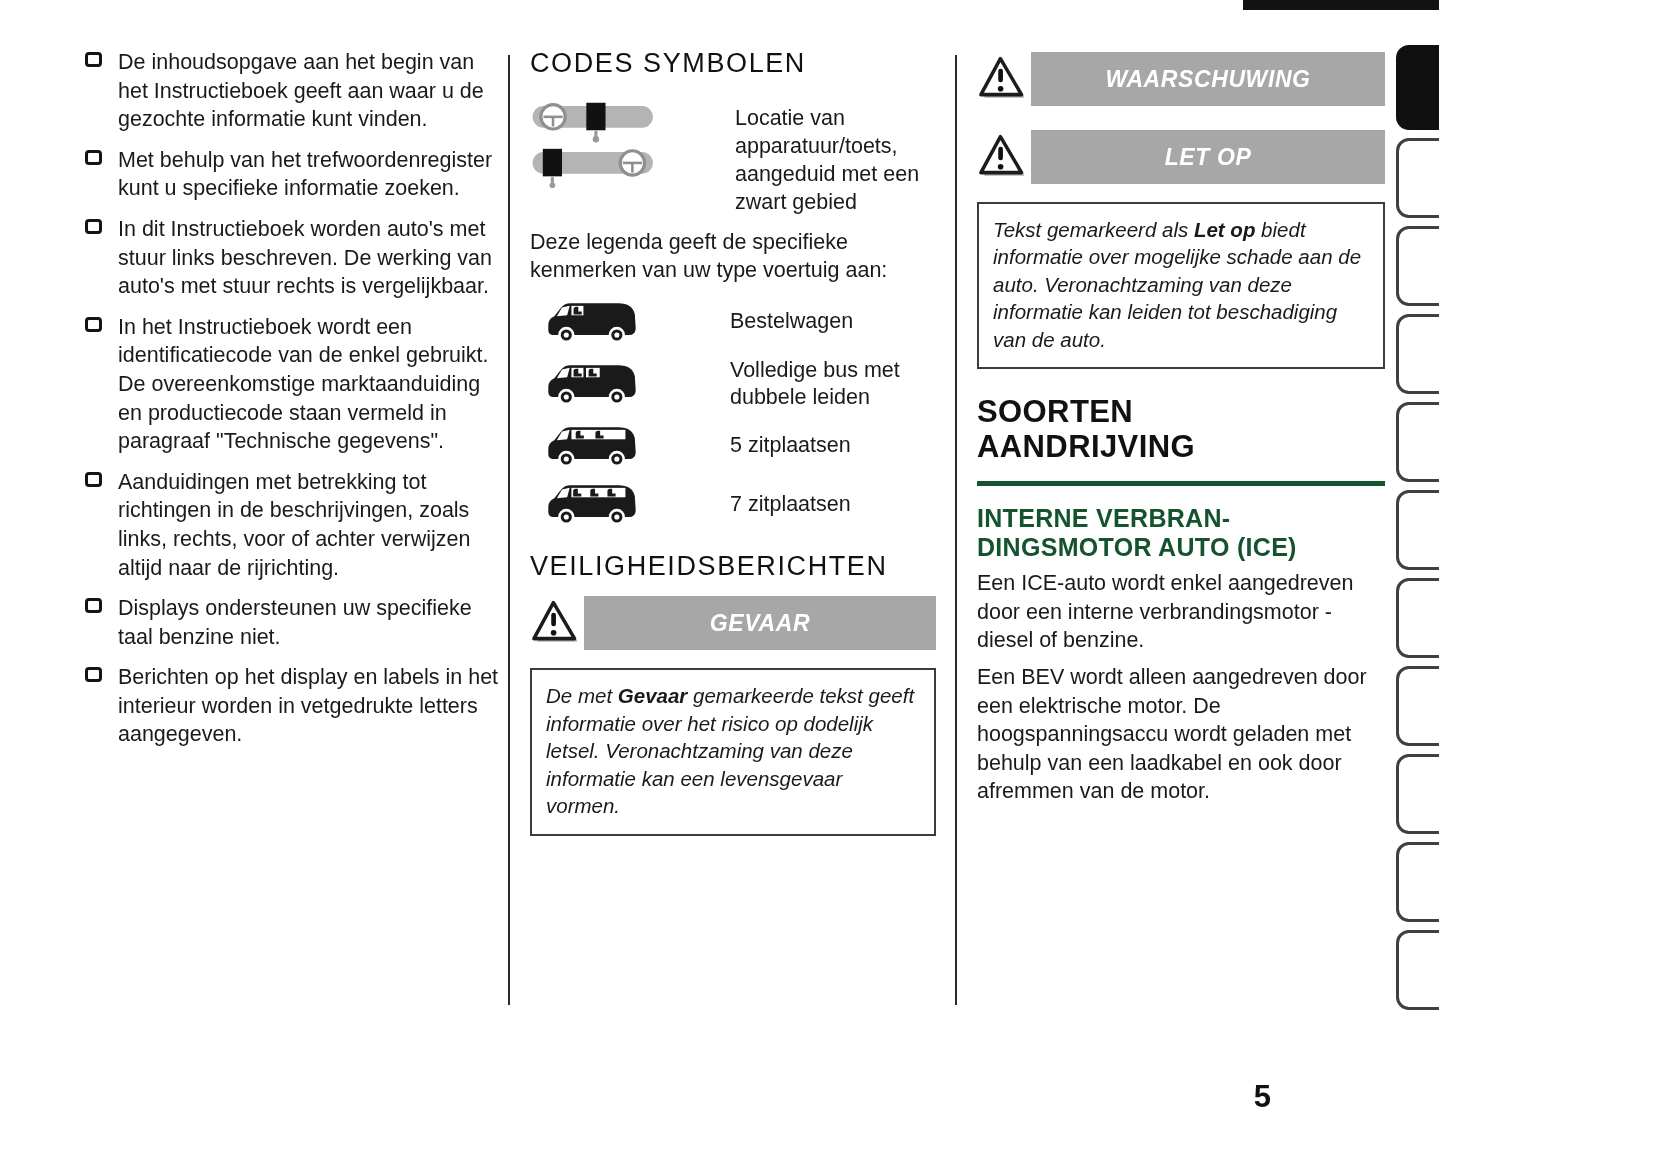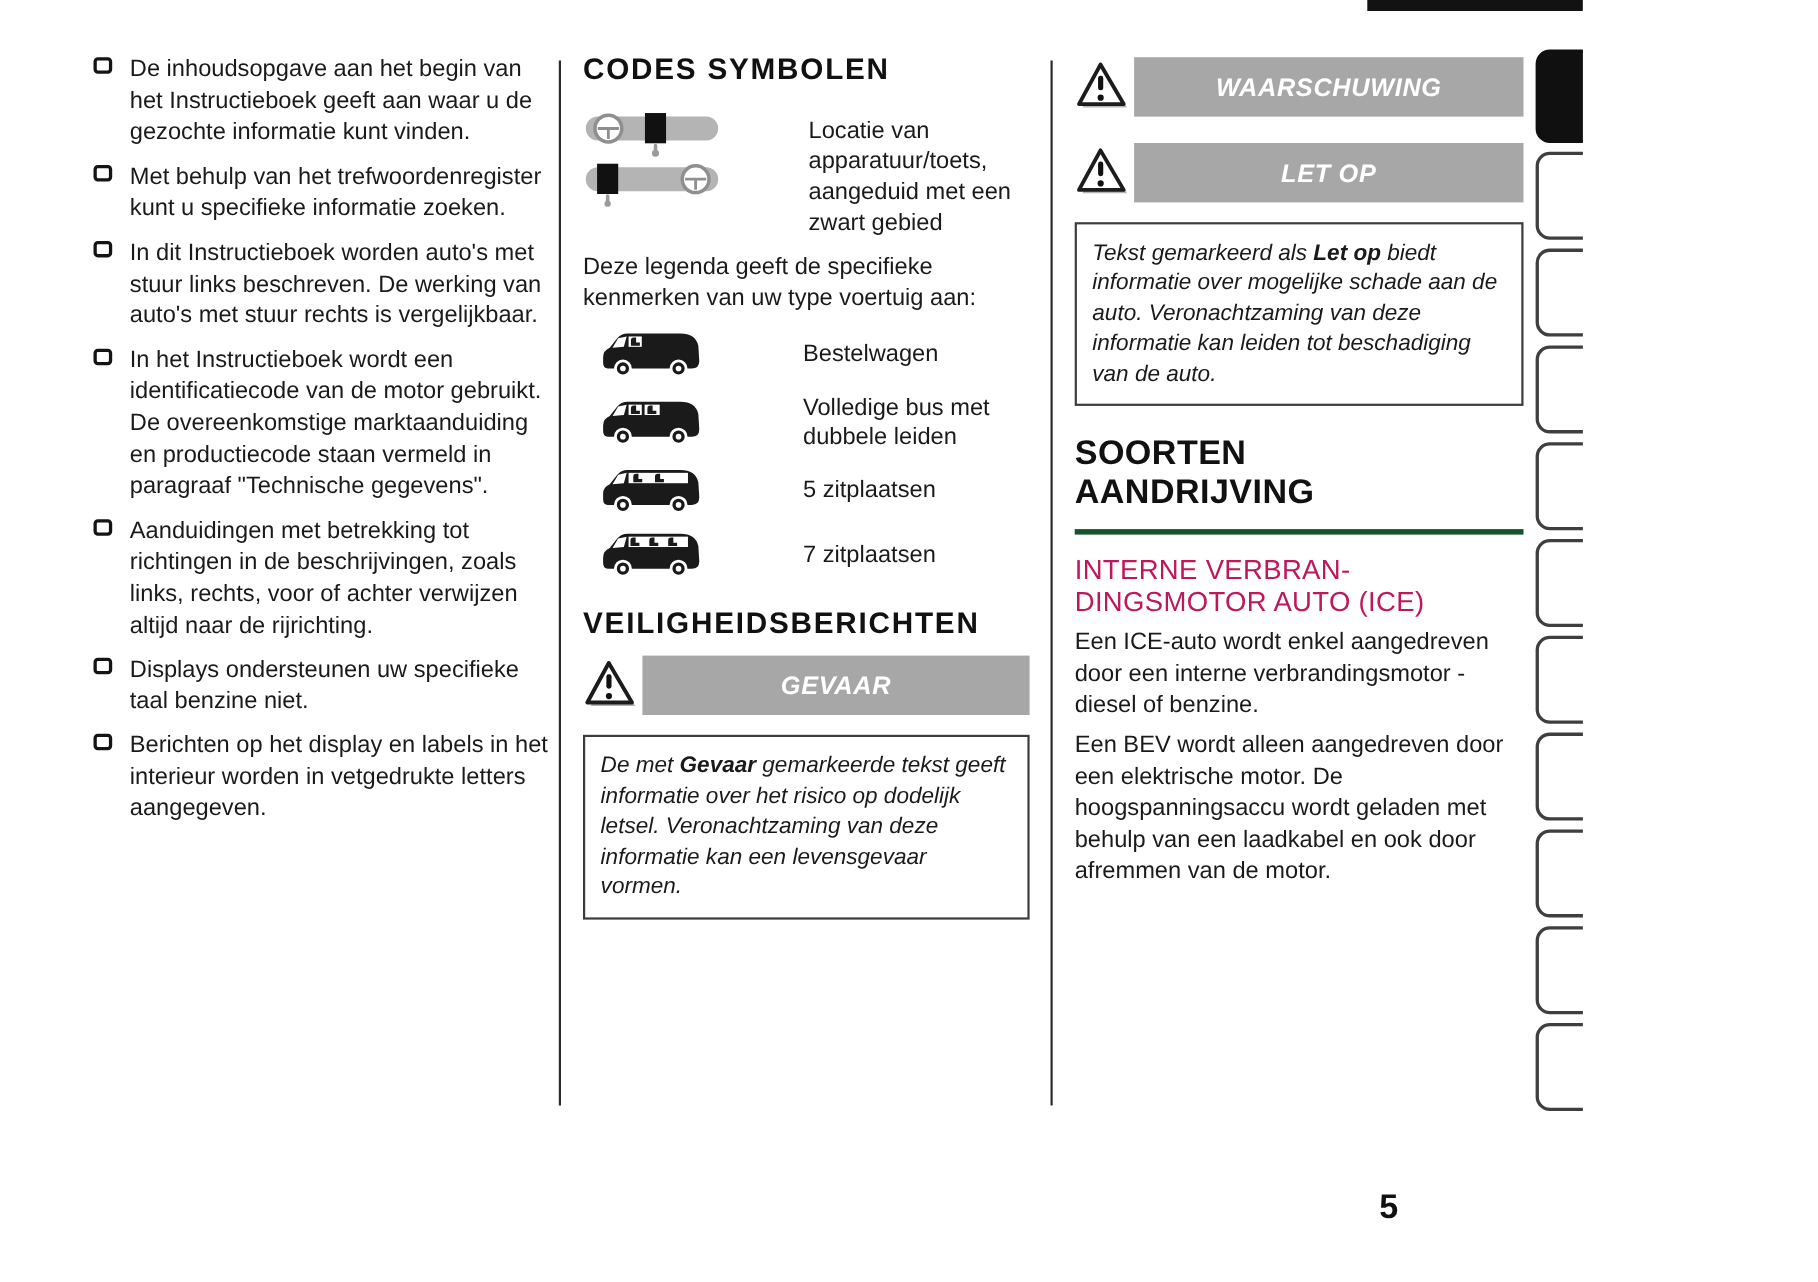--- a/index.html
+++ b/index.html
@@ -16,21 +16,21 @@
   .col { position:absolute; top:48px; }
   .col-left  { left:85px;  width:414px; }
   .col-mid   { left:530px; width:406px; }
   .col-right { left:977px; width:408px; }
 
   
   .bullet-list { list-style:none; }
   .bullet-list li { position:relative; padding-left:33px; margin-bottom:12px; font-size:21.5px; line-height:1.33; }
   .bullet-sq { position:absolute; left:0; top:4px; width:17px; height:15px; border:3.2px solid #141414; border-radius:4px; background:#fff; }
 
-  h2.col-heading { font-size:27px; font-weight:bold; letter-spacing:1.6px; margin-bottom:14px; color:#111; }
+  h2.col-heading { font-size:27px; font-weight:normal; letter-spacing:1.6px; margin-bottom:14px; color:#111; }
 
   .symbol-row { display:flex; margin-bottom:9px; }
   .symbol-figure { width:205px; flex:none; padding-top:4px; }
   .symbol-figure svg { width:128px; height:auto; }
   .symbol-caption { flex:1; font-size:21.5px; line-height:1.3; padding-top:12px; }
 
   .legend-intro { font-size:21.5px; line-height:1.3; margin:12px 0 14px; }
 
   .vehicle-row { display:flex; align-items:center; margin-bottom:12px; }
   .vehicle-figure { width:200px; flex:none; padding-left:14px; }
@@ -44,21 +44,21 @@
   .warn-triangle svg { width:50px; height:46px; display:block; }
   .banner { flex:1; background:#a7a7a7; color:#fff; display:flex; align-items:center; justify-content:center;
             font-size:23px; font-weight:bold; font-style:italic; height:54px; letter-spacing:0.6px; }
 
   .note-box { border:2px solid #3c3c3c; padding:12px 14px 14px; margin-top:18px;
               font-style:italic; font-size:20.5px; line-height:1.34; }
   .note-box .kw { font-weight:bold; }
 
   .drive-heading { margin-top:26px; border-bottom:5px solid #14532d; padding-bottom:16px; }
   .drive-heading span { display:block; max-width:290px; font-size:31px; font-weight:bold; line-height:1.12; letter-spacing:0.4px; color:#111; }
-  .sub-heading { font-size:25px; font-weight:normal; line-height:1.15; margin-top:18px; max-width:335px; letter-spacing:0.3px; color:#be185d; }
+  .sub-heading { font-size:25px; font-weight:bold; line-height:1.15; margin-top:18px; max-width:335px; letter-spacing:0.3px; color:#14532d; }
   .body-para { font-size:21.5px; line-height:1.33; margin-top:8px; }
 
   
   .sidebar { position:absolute; left:1396px; top:45px; width:176px; }
   .sidebar-item { height:80px; margin-bottom:8px; border:3px solid #3f3f3f; border-radius:13px;
                   display:flex; align-items:center; justify-content:center; color:#c9c9c9; background:#fff; cursor:pointer; }
   .sidebar-item.active { background:#101010; border-color:#101010; color:#fff; height:85px; }
   .sidebar-item svg { width:104px; height:62px; }
 
   .page-number { position:absolute; right:168px; bottom:50px; font-size:31px; font-weight:bold; color:#111; }
@@ -93,21 +93,21 @@
 </svg>
 
 <div class="page">
   <div class="top-bar"></div>
 
   <section class="col col-left">
     <ul class="bullet-list">
       <li><span class="bullet-sq"></span><span>De inhoudsopgave aan het begin van het Instructieboek geeft aan waar u de gezochte informatie kunt vinden.</span></li>
       <li><span class="bullet-sq"></span><span>Met behulp van het trefwoordenregister kunt u specifieke informatie zoeken.</span></li>
       <li><span class="bullet-sq"></span><span>In dit Instructieboek worden auto's met stuur links beschreven. De werking van auto's met stuur rechts is vergelijkbaar.</span></li>
-      <li><span class="bullet-sq"></span><span>In het Instructieboek wordt een identificatiecode van de motor gebruikt. De overeenkomstige marktaanduiding en productiecode staan vermeld in paragraaf "Technische gegevens".</span></li>
+      <li><span class="bullet-sq"></span><span>In het Instructieboek wordt een identificatiecode van de enkel gebruikt. De overeenkomstige marktaanduiding en productiecode staan vermeld in paragraaf "Technische gegevens".</span></li>
       <li><span class="bullet-sq"></span><span>Aanduidingen met betrekking tot richtingen in de beschrijvingen, zoals links, rechts, voor of achter verwijzen altijd naar de rijrichting.</span></li>
       <li><span class="bullet-sq"></span><span>Displays ondersteunen uw specifieke taal benzine niet.</span></li>
       <li><span class="bullet-sq"></span><span>Berichten op het display en labels in het interieur worden in vetgedrukte letters aangegeven.</span></li>
     </ul>
   </section>
 
   <div class="vdivider" id="divider-1"></div>
 
   <section class="col col-mid">
     <h2 class="col-heading">CODES SYMBOLEN</h2>

